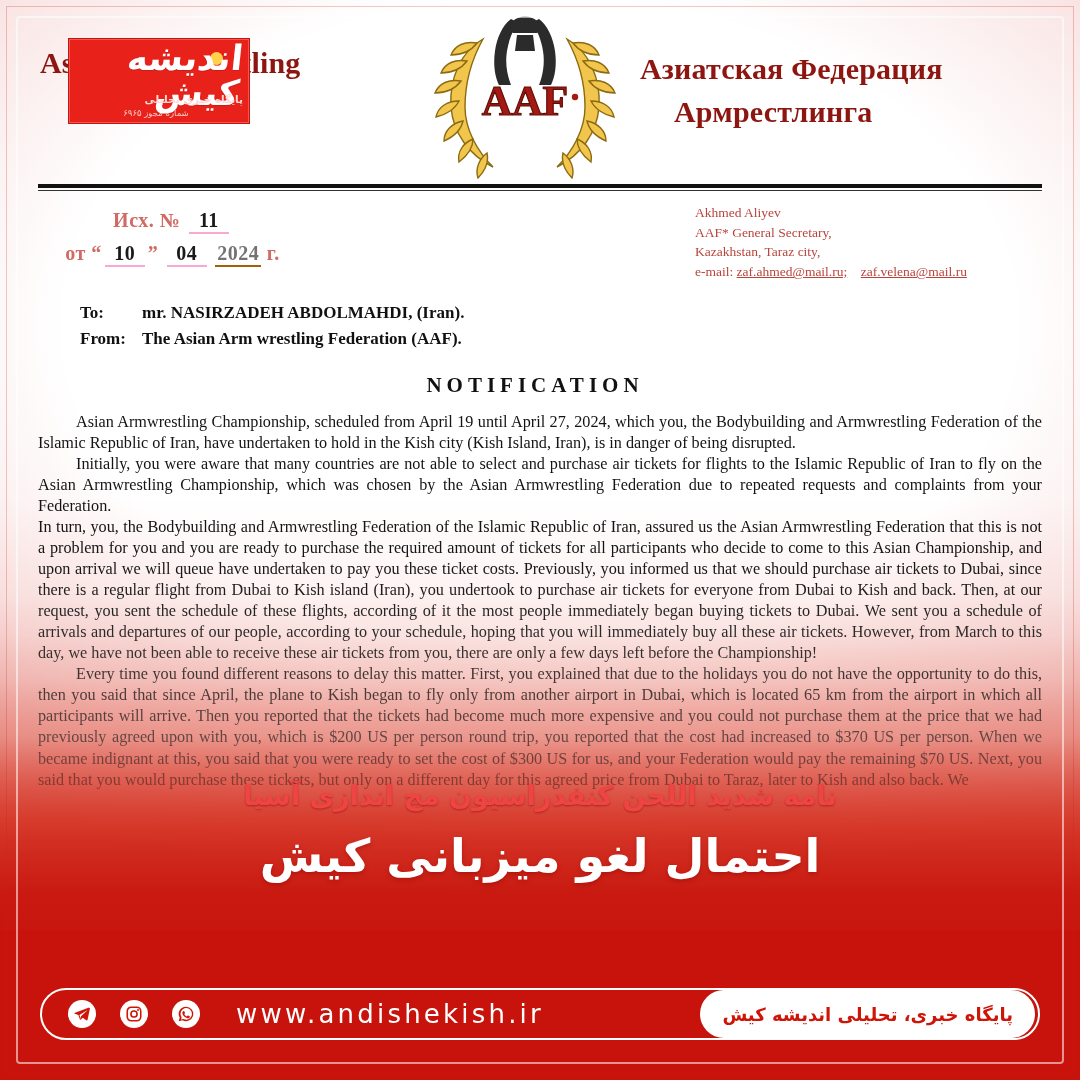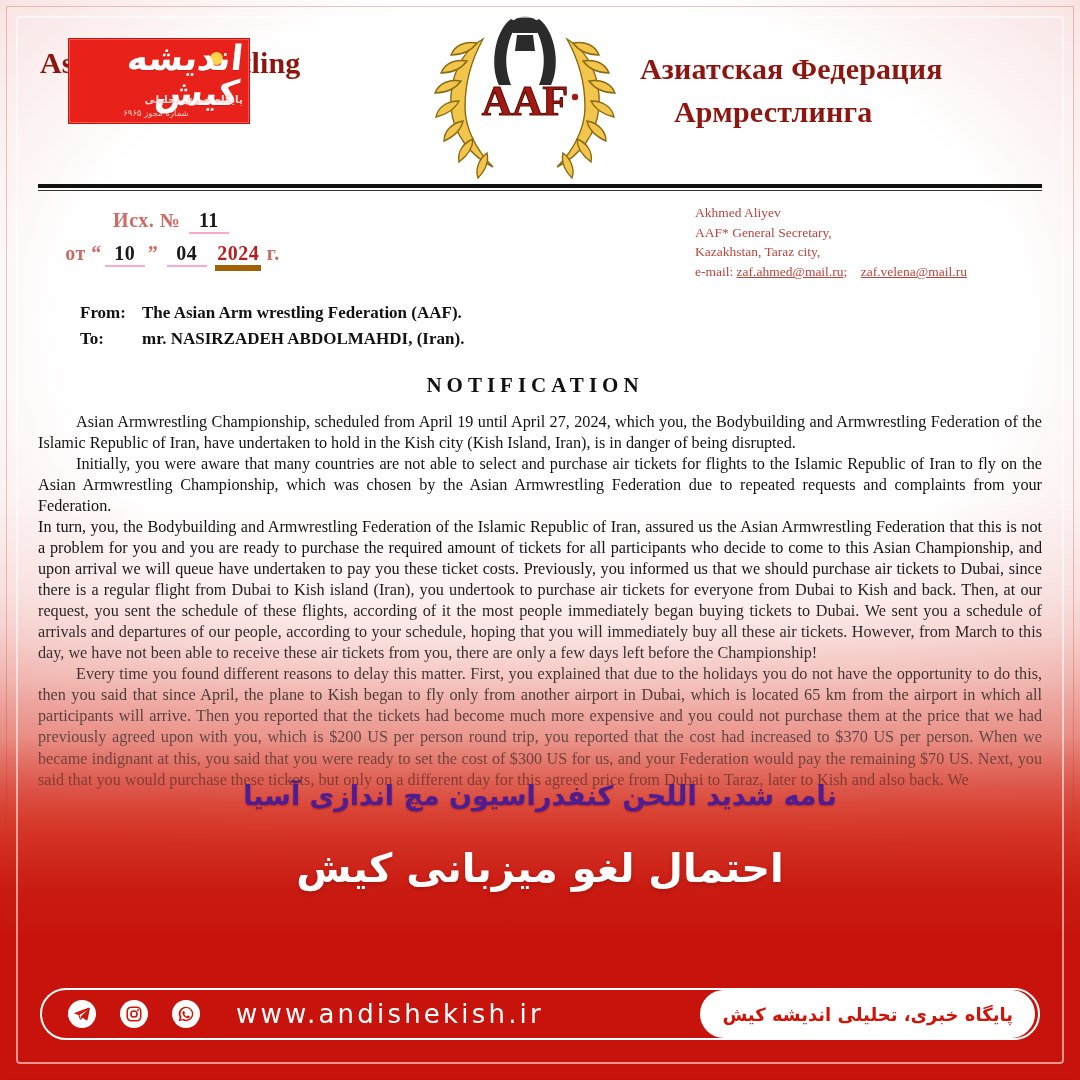--- a/index.html
+++ b/index.html
@@ -211,22 +211,22 @@
   .c-mid .row2 { font-size: 20px; margin-top: 8px; letter-spacing: .5px; }
   .fill {
     color: #1a1a1a;
     border-bottom: 2px solid #f9a8d4;
     padding: 0 7px;
     margin: 0 3px;
     display: inline-block;
     min-width: 26px;
   }
   .fill-yr {
-    color: #b91c1c;
-    border-bottom: 6px solid #a16207;
+    color: #737373;
+    border-bottom: 2px solid #a16207;
     padding: 0 2px;
     display: inline-block;
   }
 
   
   .fromto {
     margin-top: 18px;
     padding-left: 46px;
     color: #111;
     font-family: "Liberation Serif", serif;
@@ -287,33 +287,33 @@
   .headline-wrap {
     position: absolute;
     left: 0; right: 0;
     top: 780px;
     z-index: 8;
     text-align: center;
     direction: rtl;
     font-family: "DejaVu Sans", sans-serif;
   }
   .kicker {
-    color: #4c1d95;
+    color: #ef4444;
     font-size: 27px;
     font-weight: bold;
     letter-spacing: 0;
     line-height: 1.2;
     text-shadow: 0 1px 2px rgba(120,0,0,.45);
   }
   .headline {
     color: #ffffff;
-    font-size: 40px;
+    font-size: 46px;
     font-weight: bold;
     line-height: 1.34;
-    margin-top: 30px;
+    margin-top: 14px;
     text-shadow: 0 2px 4px rgba(120,0,0,.35);
   }
   .headline .hl-line { display: block; }
 
   
   .footer {
     position: absolute;
     left: 40px; right: 40px;
     bottom: 40px;
     height: 52px;
@@ -470,24 +470,24 @@
           <span>e-mail:</span>
           <span class="em">zaf.ahmed@mail.ru;</span>
           &nbsp;&nbsp;
           <span class="em">zaf.velena@mail.ru</span>
         </div>
       </div>
     </div>
 
     <div class="fromto">
       <div>
+        <span class="lbl">To:</span><span>mr. NASIRZADEH ABDOLMAHDI, (Iran).</span>
+      </div>
+      <div>
         <span class="lbl">From:</span><span>The Asian Arm wrestling Federation (AAF).</span>
-      </div>
-      <div>
-        <span class="lbl">To:</span><span>mr. NASIRZADEH ABDOLMAHDI, (Iran).</span>
       </div>
     </div>
 
     <div class="notif">NOTIFICATION</div>
 
     <div class="body-text">
       <p class="ind">Asian Armwrestling Championship, scheduled from April 19 until April 27, 2024, which you, the Bodybuilding and Armwrestling Federation of the Islamic Republic of Iran, have undertaken to hold in the Kish city (Kish Island, Iran), is in danger of being disrupted.</p>
       <p class="ind">Initially, you were aware that many countries are not able to select and purchase air tickets for flights to the Islamic Republic of Iran to fly on the Asian Armwrestling Championship, which was chosen by the Asian Armwrestling Federation due to repeated requests and complaints from your Federation.</p>
       <p>In turn, you, the Bodybuilding and Armwrestling Federation of the Islamic Republic of Iran, assured us the Asian Armwrestling Federation that this is not a problem for you and you are ready to purchase the required amount of tickets for all participants who decide to come to this Asian Championship, and upon arrival we will queue have undertaken to pay you these ticket costs. Previously, you informed us that we should purchase air tickets to Dubai, since there is a regular flight from Dubai to Kish island (Iran), you undertook to purchase air tickets for everyone from Dubai to Kish and back. Then, at our request, you sent the schedule of these flights, according of it the most people immediately began buying tickets to Dubai. We sent you a schedule of arrivals and departures of our people, according to your schedule, hoping that you will immediately buy all these air tickets. However, from March to this day, we have not been able to receive these air tickets from you, there are only a few days left before the Championship!</p>
       <p class="ind">Every time you found different reasons to delay this matter. First, you explained that due to the holidays you do not have the opportunity to do this, then you said that since April, the plane to Kish began to fly only from another airport in Dubai, which is located 65 km from the airport in which all participants will arrive. Then you reported that the tickets had become much more expensive and you could not purchase them at the price that we had previously agreed upon with you, which is $200 US per person round trip, you reported that the cost had increased to $370 US per person. When we became indignant at this, you said that you were ready to set the cost of $300 US for us, and your Federation would pay the remaining $70 US. Next, you said that you would purchase these tickets, but only on a different day for this agreed price from Dubai to Taraz, later to Kish and also back. We</p>

